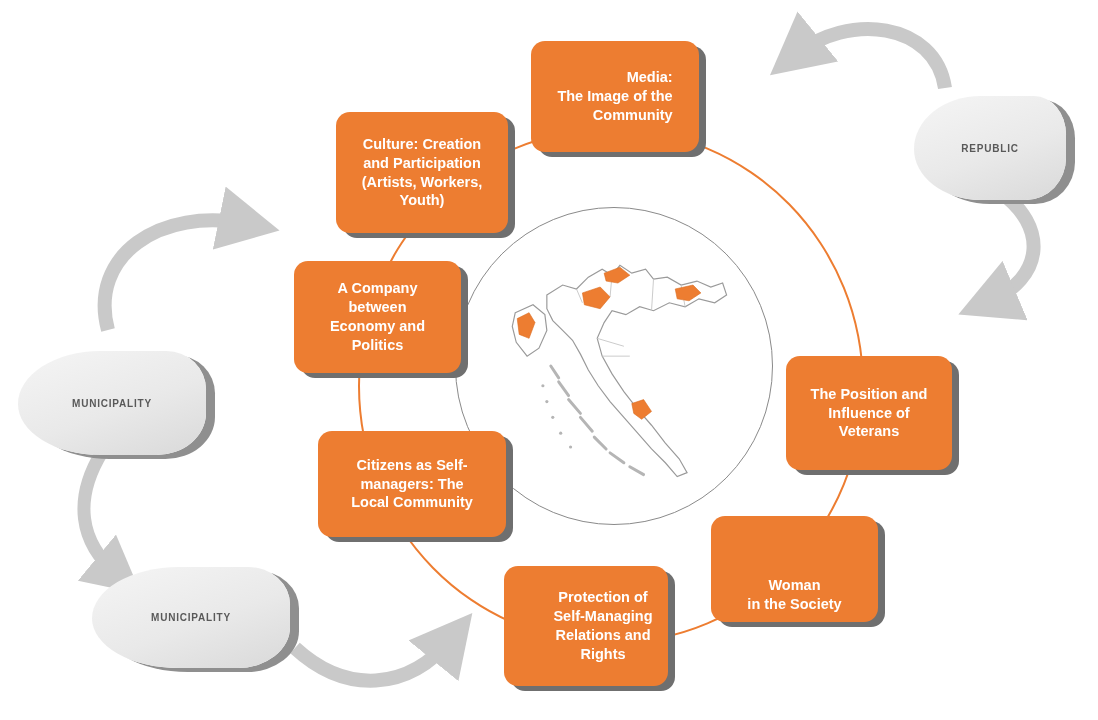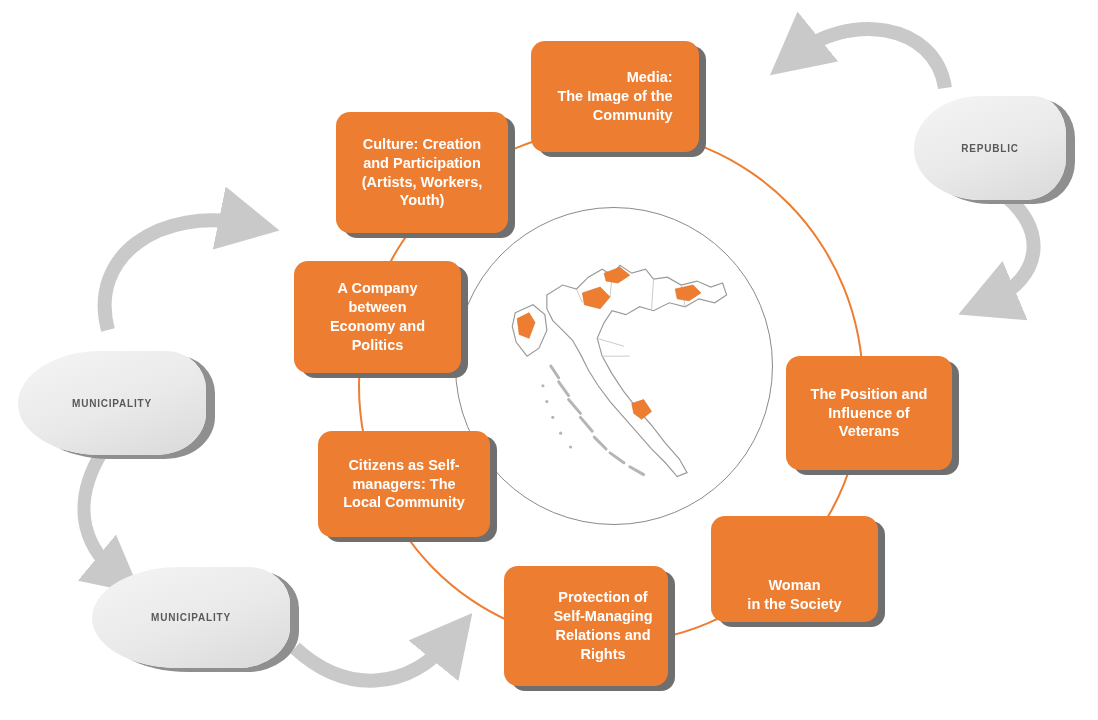--- a/index.html
+++ b/index.html
@@ -24,21 +24,21 @@
     border-radius:14px;box-shadow:7px 5px 0 #6f6f6f;
     display:flex;align-items:center;justify-content:center;text-align:center;
     font-weight:bold;font-size:14.5px;line-height:1.3;
     padding:8px;box-sizing:border-box;white-space:pre-line;
   }
   .topic-media{left:531px;top:41px;width:168px;height:111px;text-align:right;}
   .topic-public-security{left:711px;top:167px;width:167px;height:95px;}
   .topic-veterans{left:786px;top:356px;width:166px;height:114px;}
   .topic-woman{left:711px;top:516px;width:167px;height:106px;align-items:flex-end;}
   .topic-protection{left:504px;top:566px;width:164px;height:120px;padding-left:42px;}
-  .topic-citizens{left:318px;top:431px;width:172px;height:106px;}
+  .topic-citizens{left:318px;top:431px;width:188px;height:106px;}
   .topic-company{left:294px;top:261px;width:167px;height:112px;}
   .topic-culture{left:336px;top:112px;width:172px;height:121px;}
   
   .level{
     position:absolute;z-index:3;
     display:flex;align-items:center;justify-content:center;text-align:center;
     color:#595959;font-weight:600;font-size:10px;letter-spacing:0.8px;
     background:linear-gradient(160deg,#f5f5f5 0%,#e9e9e9 55%,#d9d9d9 100%);
     border-radius:50% 24% 30% 50% / 58% 42% 46% 56%;
     box-shadow:9px 4px 0 #8f8f8f;

